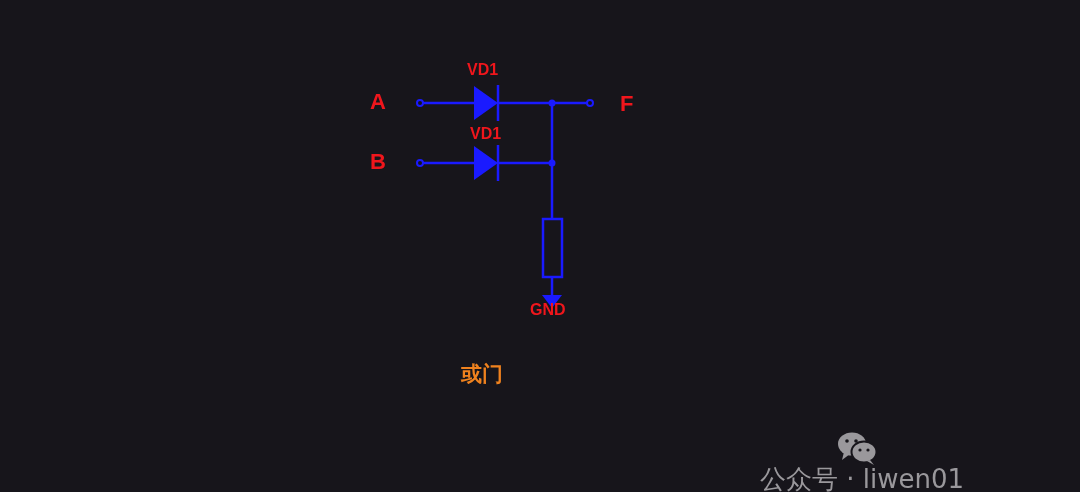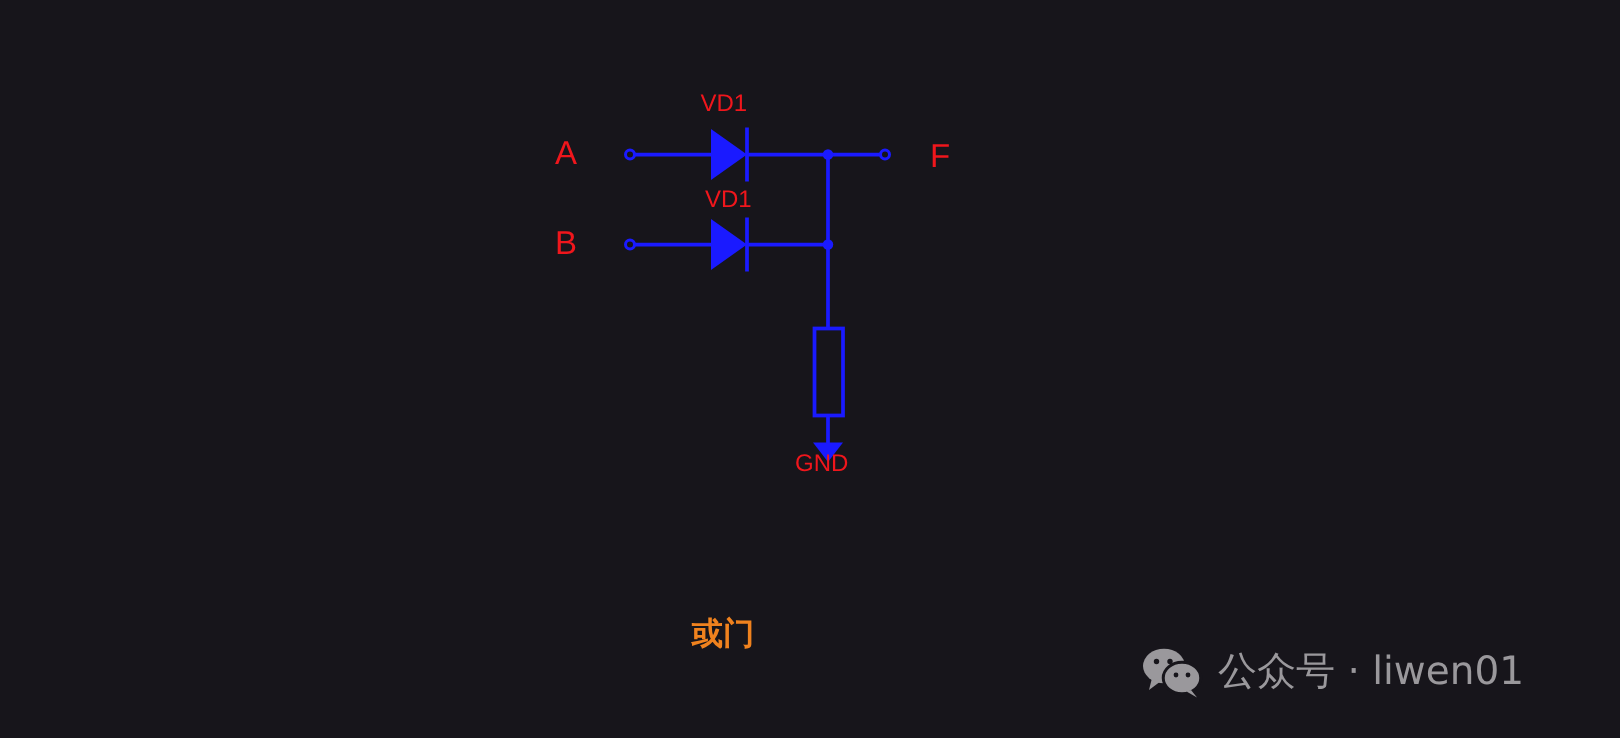--- a/index.html
+++ b/index.html
@@ -7,44 +7,44 @@
       width: 1080px; height: 492px;
       background: #17151b;
       position: relative;
       overflow: hidden;
       font-family: "Liberation Sans", "DejaVu Sans", sans-serif;
     }
     #circuit { position: absolute; left: 0; top: 0; }
     .lbl {
       position: absolute;
       color: #f0161c;
-      font-weight: normal;
+      font-weight: bold;
       font-family: "Liberation Sans", sans-serif;
       line-height: 1;
     }
     .lbl-big { font-size: 22px; }
     .lbl-small { font-size: 16px; }
     .caption {
       position: absolute;
       left: 461px; top: 364px;
       color: #f0821e;
       font-weight: bold;
       font-size: 21px;
       font-family: "DejaVu Sans", sans-serif;
       line-height: 1;
-      margin-top: 48px;
     }
     .watermark {
       position: absolute;
       left: 760px; top: 430px;
       display: flex; align-items: center;
       color: #9a989c;
       font-size: 26px;
       font-family: "DejaVu Sans", sans-serif;
       line-height: 1;
+      flex-direction: column;
     }
     .watermark svg { margin-right: 8px; }
   </style>
 </head>
 <body>
 
 <svg id="circuit" width="1080" height="492" viewBox="0 0 1080 492">
   <g stroke="#1a1aff" stroke-width="2.5" fill="none">
 
     <line x1="420" y1="103" x2="474" y2="103"></line>

